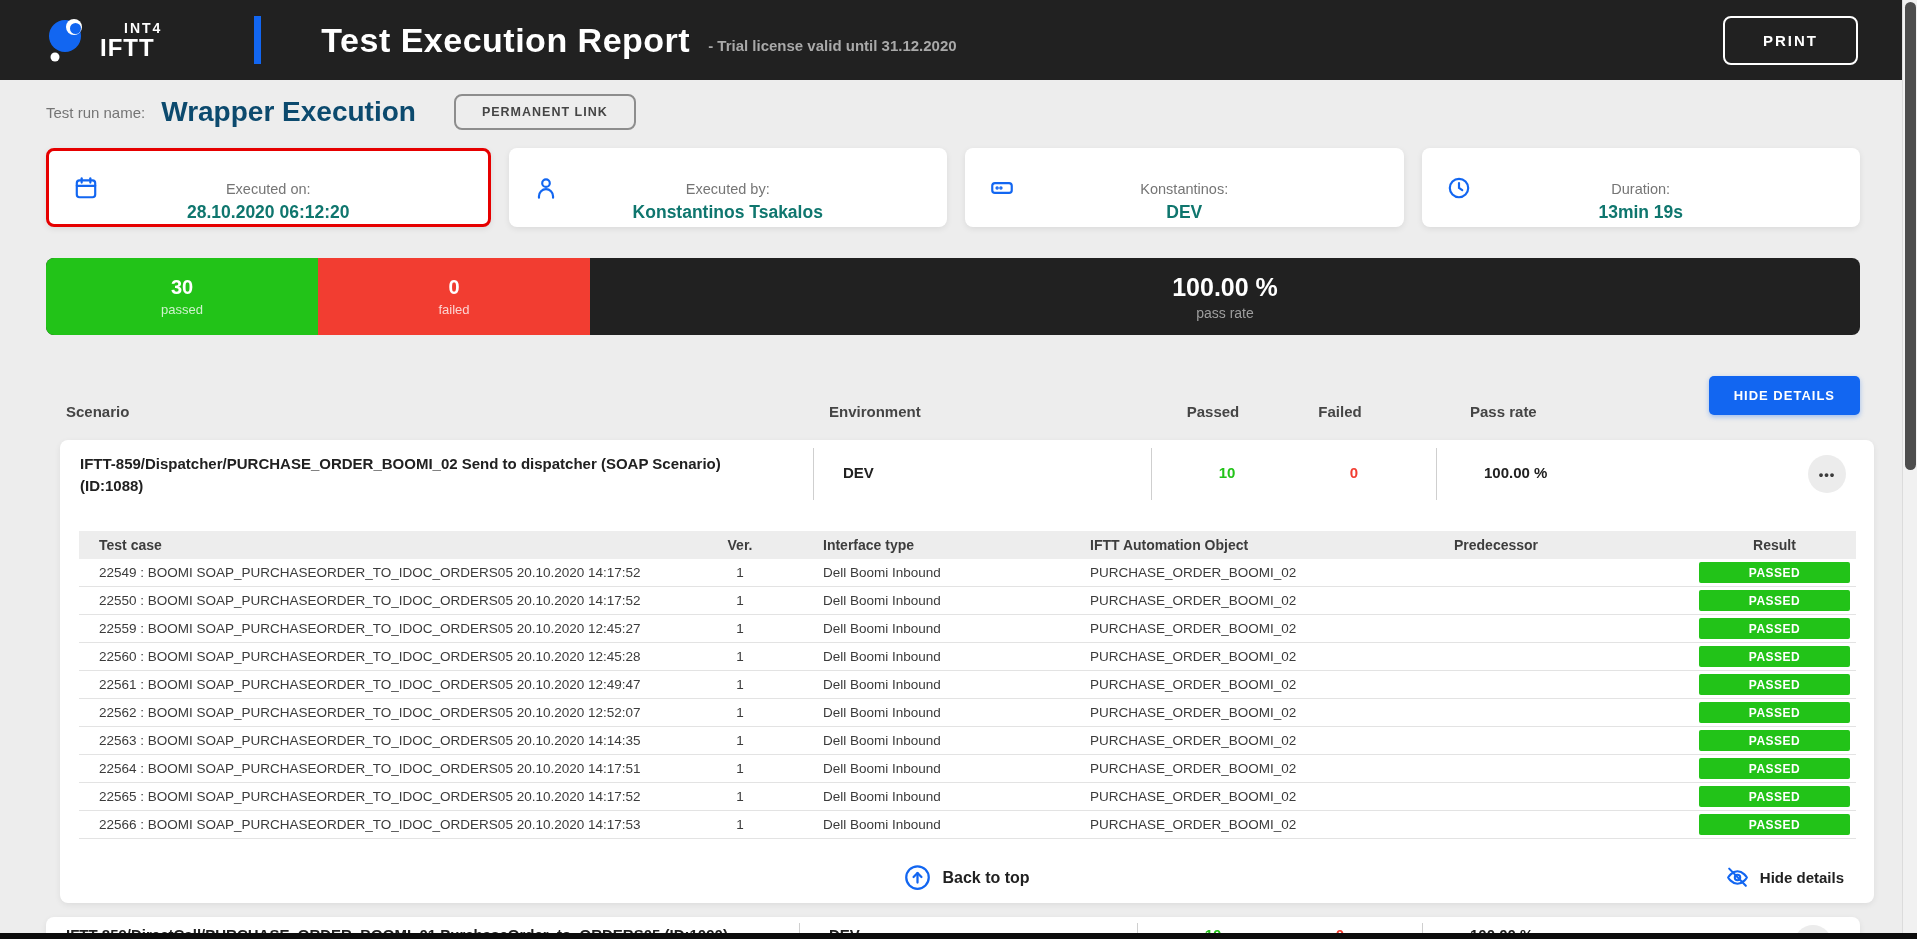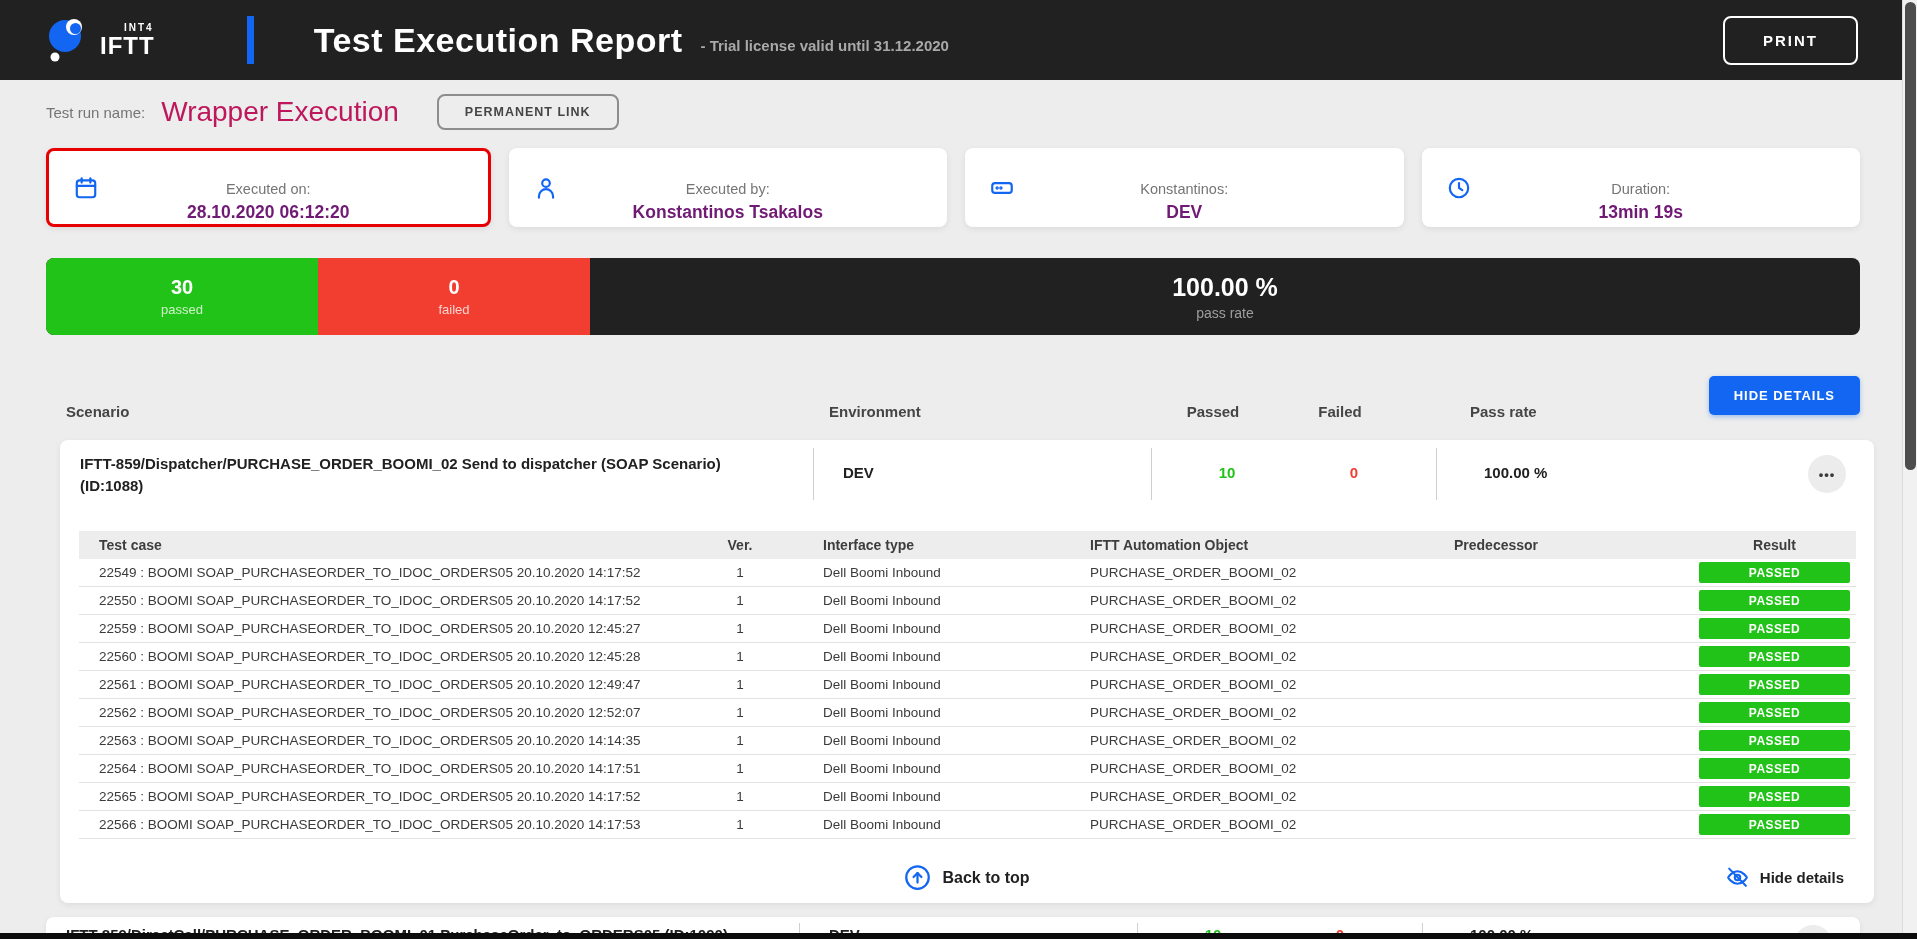--- a/index.html
+++ b/index.html
@@ -11,56 +11,56 @@
     overflow:hidden;
     color:#212121;
   }
   
   .app-header {
     position:absolute; top:0; left:0; width:1902px; height:80px;
     background:#212121; display:flex; align-items:center; padding:0 44px;
   }
   .logo-wrap { display:flex; align-items:center; gap:10px; }
   .brand-text { display:flex; flex-direction:column; line-height:1; }
-  .brand-small { color:#fff; font-size:10px; letter-spacing:2px; font-weight:bold;padding-left:24px; }
+  .brand-small { color:#fff; font-size:14px; letter-spacing:2px; font-weight:bold;padding-left:24px; }
   .brand-large { color:#fff; font-size:24px; font-weight:bold; letter-spacing:1px; margin-top:1px; }
   .header-divider { width:7px; height:48px; background:#1266f1; margin-left:92px; }
   .report-title {
     color:#fff; font-size:34px; font-weight:800; letter-spacing:.5px; margin-left:60px;
   }
   .license-note { color:#a9a9a9; font-size:15px; font-weight:bold; margin-left:18px; margin-top:10px; }
   .print-btn {
     margin-left:auto; background:transparent; border:2px solid #fff; color:#fff;
     border-radius:8px; padding:14px 38px; font-size:15px; font-weight:bold;
     letter-spacing:2px; cursor:pointer; font-family:inherit;
   }
   
   .testrun-row {
     position:absolute; top:80px; left:46px; width:1814px; height:64px;
     display:flex; align-items:center;
   }
   .testrun-label { font-size:15px; color:#757575; }
-  .testrun-name { font-size:28px; font-weight:normal; color:#be185d; margin-left:16px; }
+  .testrun-name { font-size:28px; font-weight:bold; color:#0c4a6e; margin-left:16px; }
   .permalink-btn {
     margin-left:38px; background:transparent; border:2px solid #8d8d8d; color:#454545;
     border-radius:8px; padding:9px 26px; font-size:12.5px; font-weight:bold;
     letter-spacing:1px; cursor:pointer; font-family:inherit;
   }
   
   .cards-row { position:absolute; top:148px; left:46px; width:1814px; display:flex; gap:18px; }
   .card {
     flex:1; height:79px; background:#fff; border-radius:8px;
     box-shadow:0 2px 6px rgba(0,0,0,.08);
     position:relative; display:flex; align-items:center; justify-content:center;
   }
   .card.highlighted { border:3px solid #e60000; }
   .card-icon { position:absolute; left:24px; top:50%; transform:translateY(-50%); width:26px; height:26px; }
   .card-body { display:flex; flex-direction:column; align-items:center; }
   .card-label { font-size:14.5px; color:#757575; margin-bottom:5px;margin-top:28px; }
-  .card-value { font-size:17.5px; font-weight:bold; color:#701a75; }
+  .card-value { font-size:17.5px; font-weight:bold; color:#0f766e; }
   
   .total-bar {
     position:absolute; top:258px; left:46px; width:1814px; height:77px;
     background:#212121; border-radius:8px; overflow:hidden; display:flex; align-items:stretch;
   }
   .total-left { width:883px; display:flex; align-items:center; padding-left:22px; }
   .total-title { color:#fff; font-size:27px; font-weight:800; letter-spacing:.5px; }
   .stat { width:272px; display:flex; flex-direction:column; align-items:center; justify-content:center; }
   .stat-pass { background:#22c318; }
   .stat-fail { background:#f23d31; }

